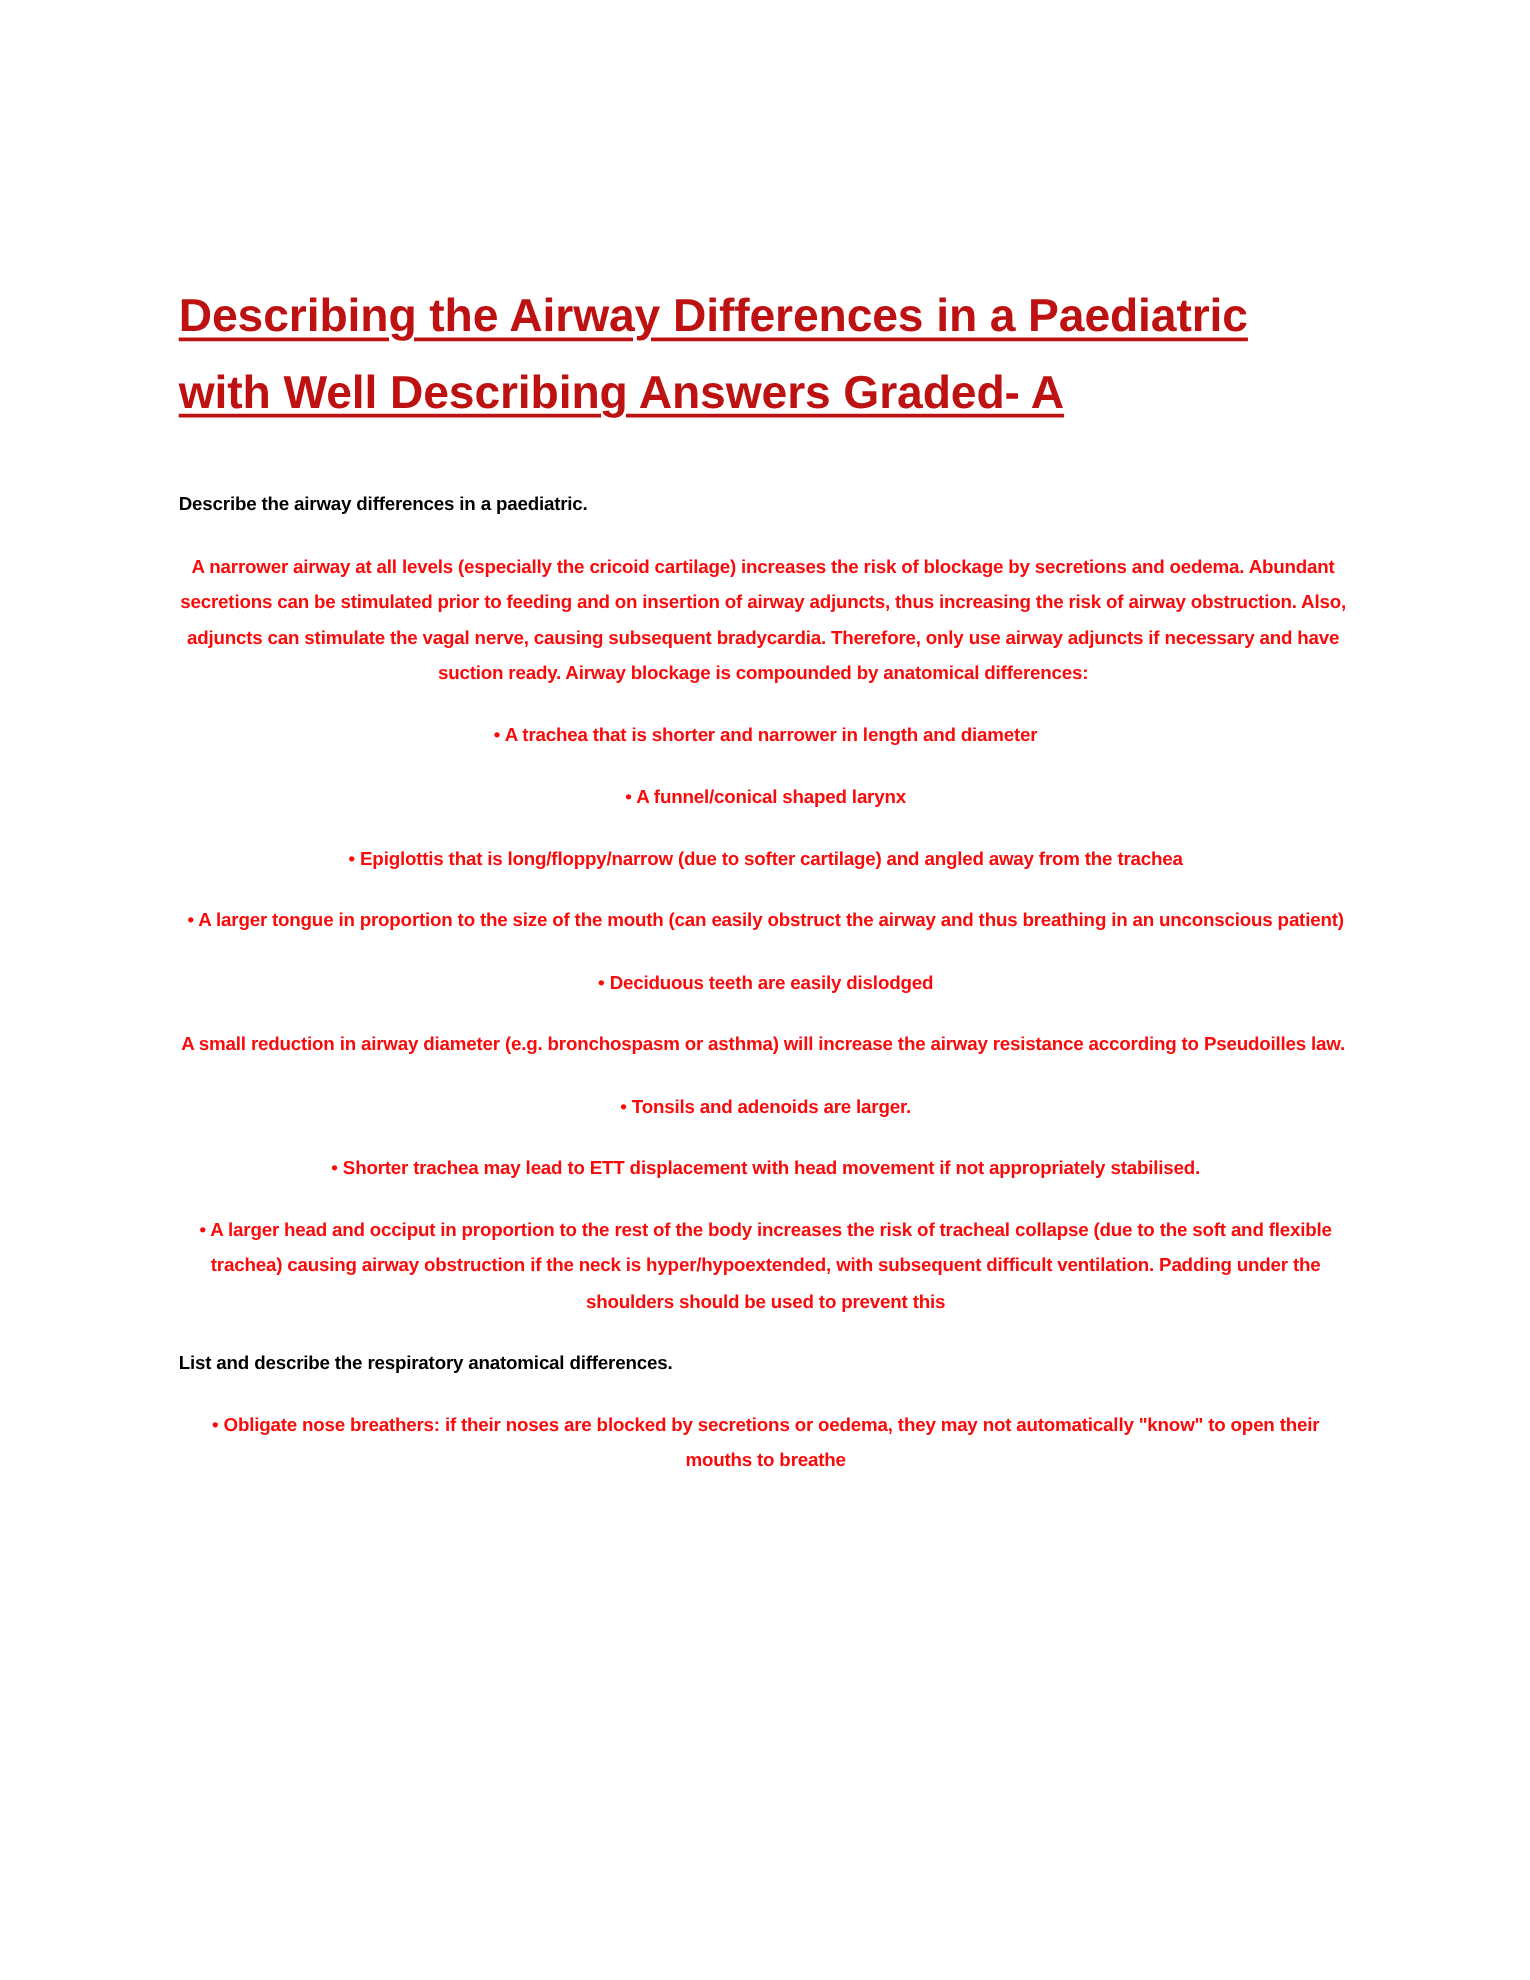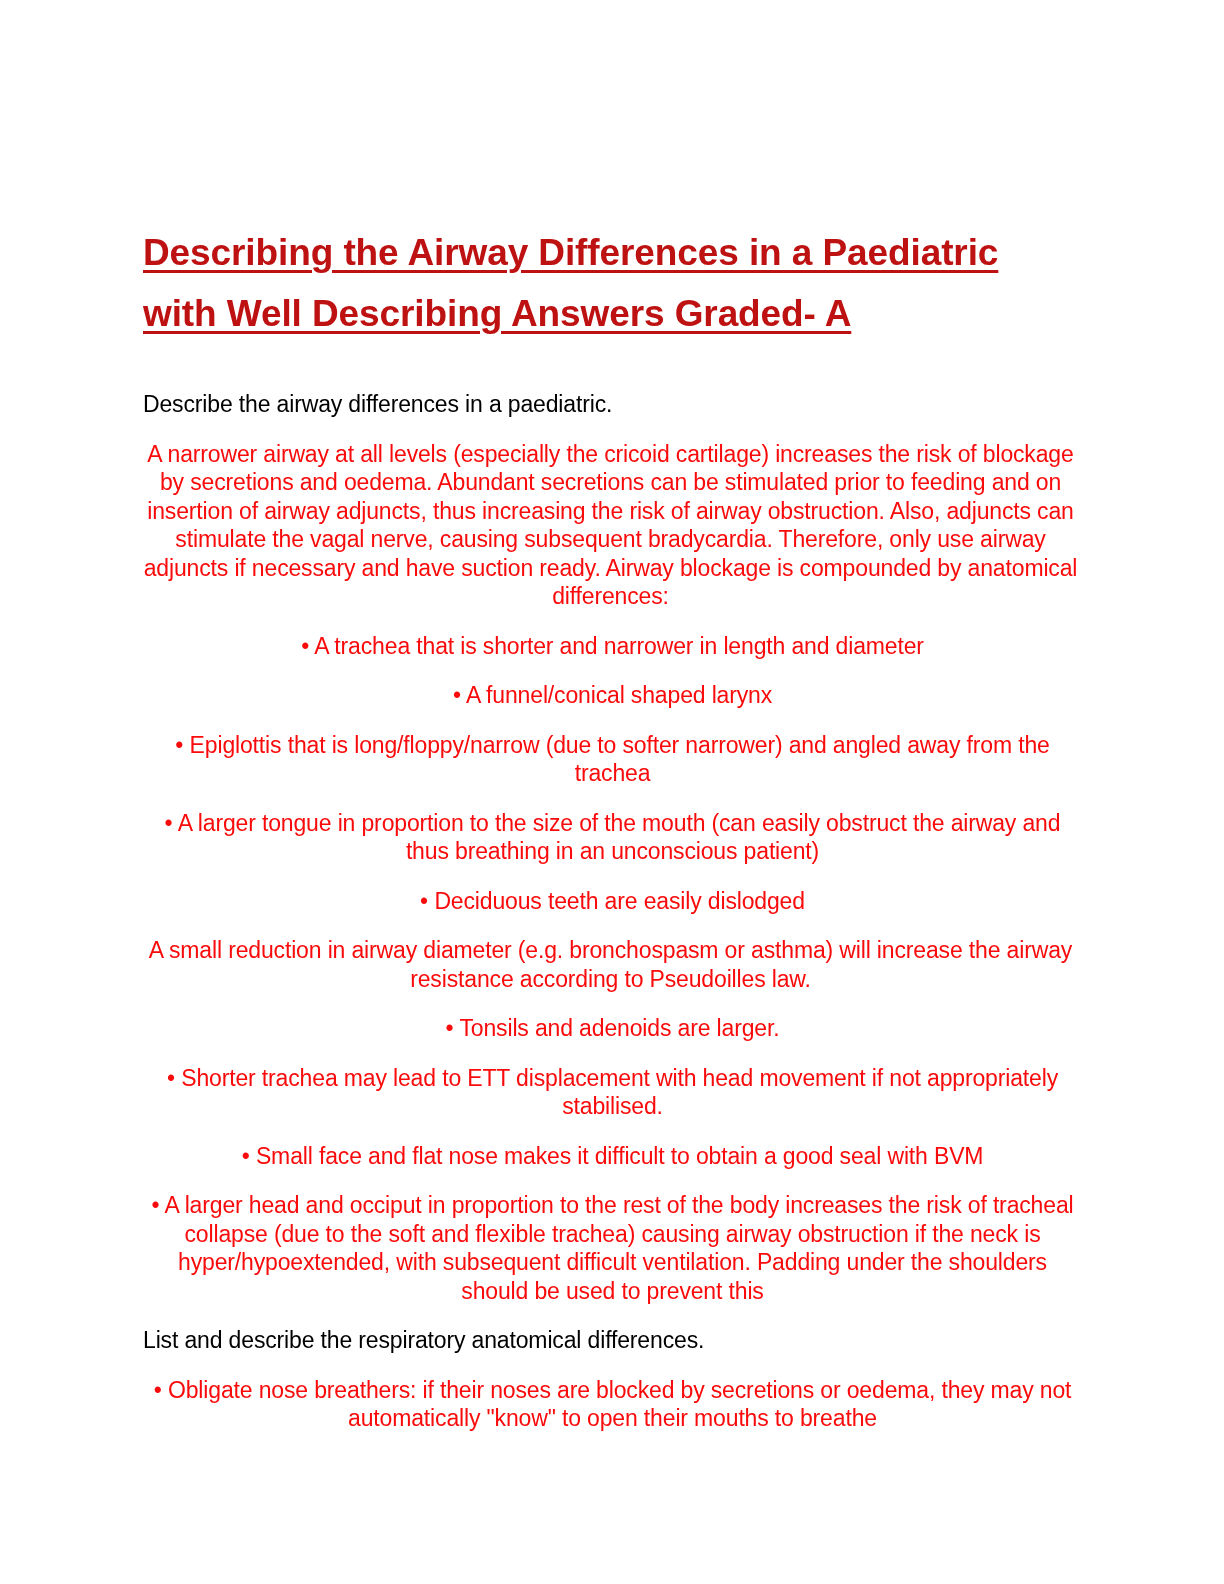--- a/index.html
+++ b/index.html
@@ -34,23 +34,23 @@
   .doc-title .ul {
     text-decoration: underline;
     text-decoration-thickness: 3px;
     text-underline-offset: 5px;
   }
   .body-block {
     margin-top: 46px;
   }
   p.para {
     margin: 0 0 21px 0;
-    font-size: 23px;
+    font-size: 15px;
     line-height: 28.5px;
-    font-weight: 400;
+    font-weight: 700;
     max-width: 938px;
     letter-spacing: -0.15px;
   }
   p.q {
     color: #000000;
   }
   p.a {
     color: #FA0B0B;
     text-align: center;
   }
@@ -67,25 +67,24 @@
 
 <div class="page">
 
   <h1 class="doc-title"><span class="ul">Describing the Airway Differences in a Paediatric</span><br><span class="ul">with Well Describing Answers Graded- A</span></h1>
 
   <div class="body-block">
       <p class="para q">Describe the airway differences in a paediatric.</p>
       <p class="para a">A narrower airway at all levels (especially the cricoid cartilage) increases the risk of blockage by secretions and oedema. Abundant secretions can be stimulated prior to feeding and on insertion of airway adjuncts, thus increasing the risk of airway obstruction. Also, adjuncts can stimulate the vagal nerve, causing subsequent bradycardia. Therefore, only use airway adjuncts if necessary and have suction ready. Airway blockage is compounded by anatomical differences:</p>
       <p class="para a bullet"><span class="bdot">•</span><span> A trachea that is shorter and narrower in length and diameter</span></p>
       <p class="para a bullet"><span class="bdot">•</span><span> A funnel/conical shaped larynx</span></p>
-      <p class="para a bullet"><span class="bdot">•</span><span> Epiglottis that is long/floppy/narrow (due to softer narrower) and angled away from the trachea</span></p>
+      <p class="para a bullet"><span class="bdot">•</span><span> Epiglottis that is long/floppy/narrow (due to softer cartilage) and angled away from the trachea</span></p>
       <p class="para a bullet"><span class="bdot">•</span><span> A larger tongue in proportion to the size of the mouth (can easily obstruct the airway and thus breathing in an unconscious patient)</span></p>
       <p class="para a bullet"><span class="bdot">•</span><span> Deciduous teeth are easily dislodged</span></p>
       <p class="para a">A small reduction in airway diameter (e.g. bronchospasm or asthma) will increase the airway resistance according to Pseudoilles law.</p>
       <p class="para a bullet"><span class="bdot">•</span><span> Tonsils and adenoids are larger.</span></p>
       <p class="para a bullet"><span class="bdot">•</span><span> Shorter trachea may lead to ETT displacement with head movement if not appropriately stabilised.</span></p>
-      <p class="para a bullet"><span class="bdot">•</span><span> Small face and flat nose makes it difficult to obtain a good seal with BVM</span></p>
       <p class="para a bullet"><span class="bdot">•</span><span> A larger head and occiput in proportion to the rest of the body increases the risk of tracheal collapse (due to the soft and flexible trachea) causing airway obstruction if the neck is hyper/hypoextended, with subsequent difficult ventilation. Padding under the shoulders should be used to prevent this</span></p>
       <p class="para q">List and describe the respiratory anatomical differences.</p>
       <p class="para a bullet"><span class="bdot">•</span><span> Obligate nose breathers: if their noses are blocked by secretions or oedema, they may not automatically "know" to open their mouths to breathe</span></p>
     </div>
 
 </div>
 
 </body></html>

